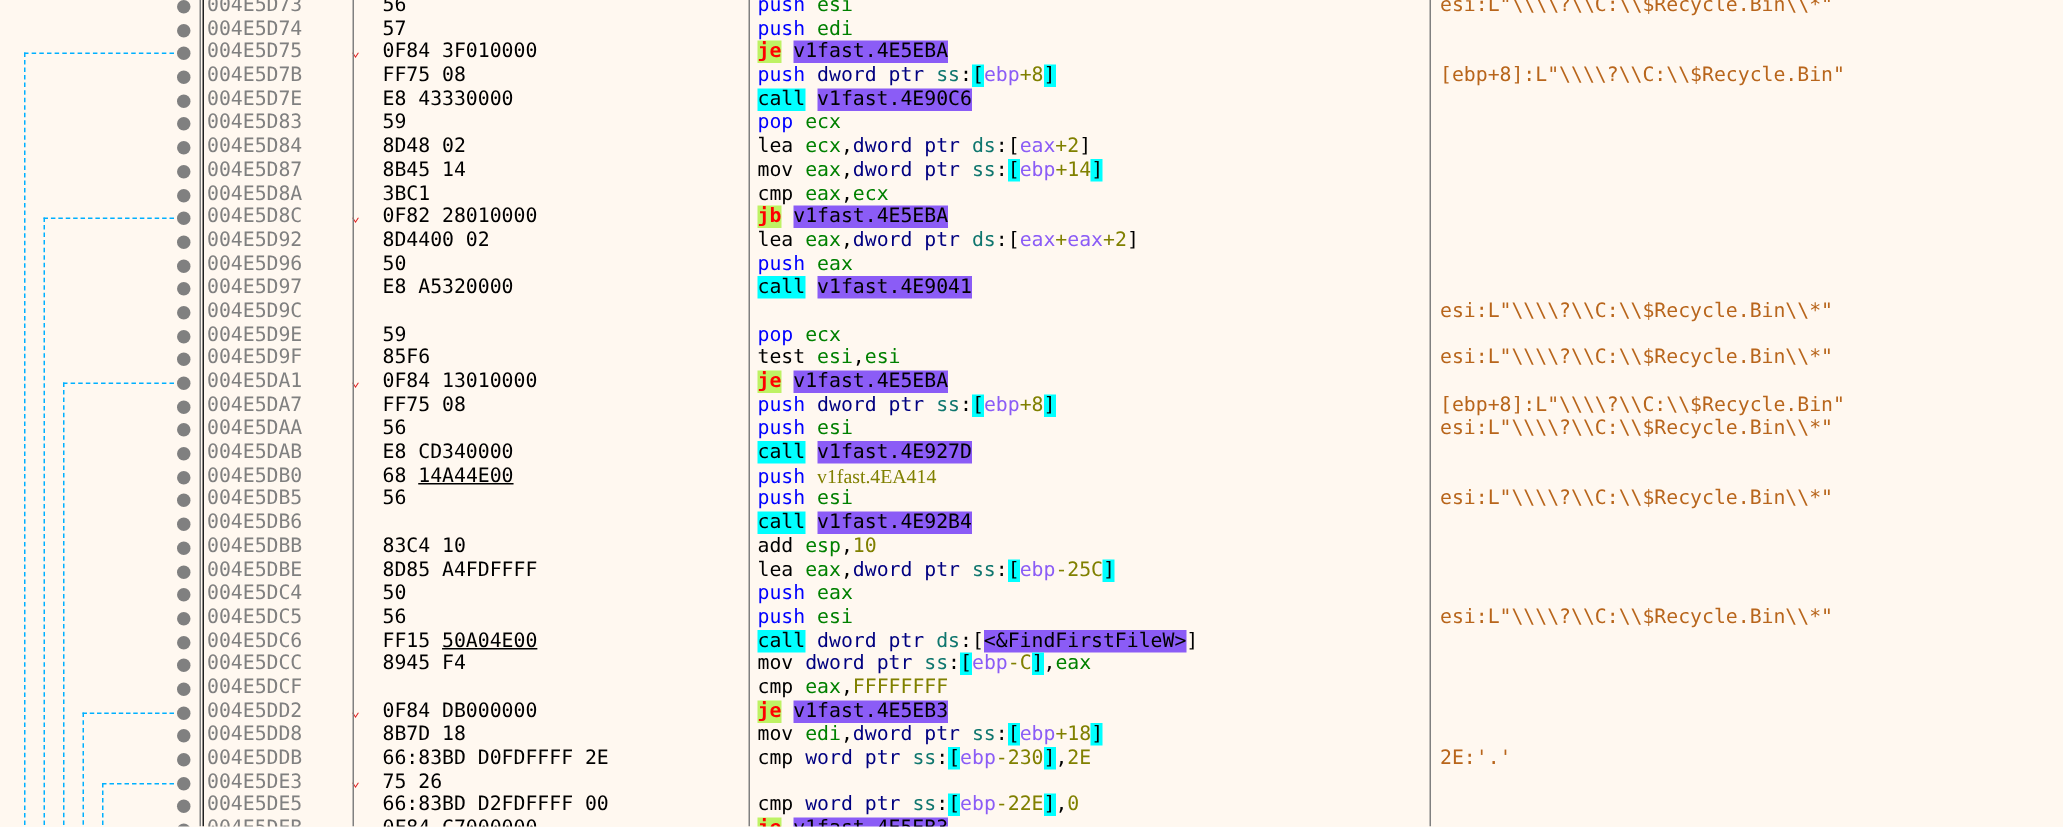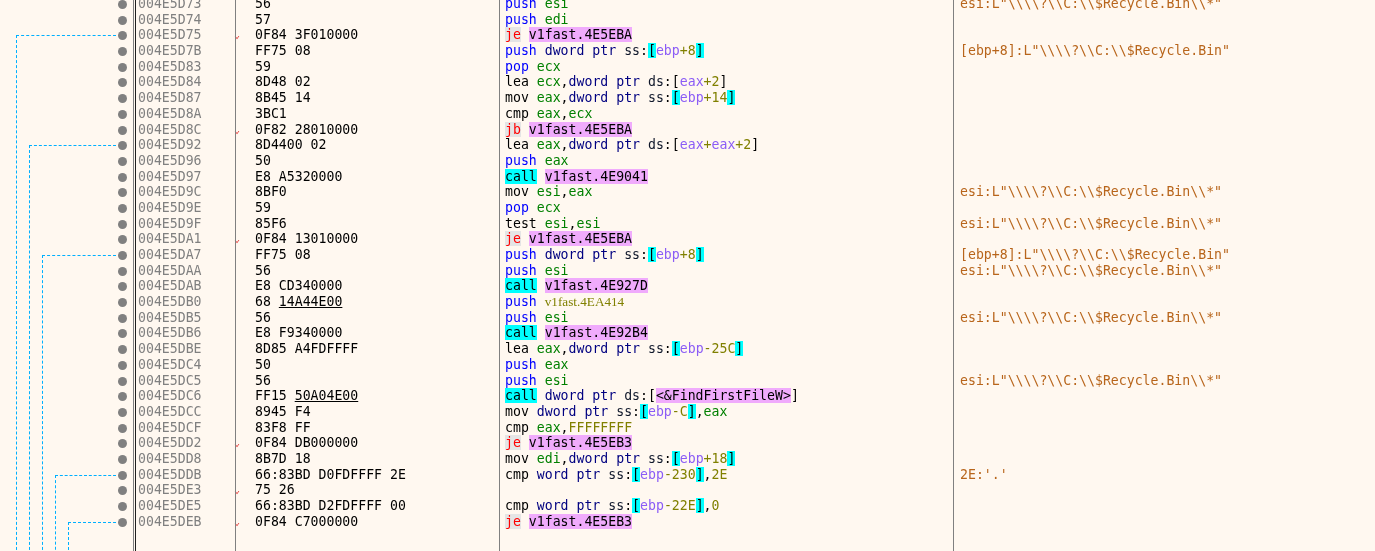--- a/index.html
+++ b/index.html
@@ -16,64 +16,66 @@
   .dot { position:absolute; left:118px; top:4px; width:9px; height:9px; border-radius:50%; background:#808080; }
   .col-addr { position:absolute; left:138px; width:95px; color:#808080; }
   .col-bytes { position:absolute; left:255px; width:240px; color:#000; }
   .col-bytes .arrow { position:absolute; left:-21px; color:#e02020; font-size:10px; }
   .col-bytes u { text-decoration:underline; }
   .col-disasm { position:absolute; left:505px; width:445px; }
   .col-comment { position:absolute; left:960px; color:#b8651b; }
   .sep { position:absolute; top:0; bottom:0; width:1px; background:#808080; }
   .m-push, .m-pop { color:#0000ff; }
   .m-call { background:#00ffff; color:#000; }
-  .m-jmp { background:#e5e5e5; color:#ff0000; }
+  .m-jmp { background:#bef264; color:#ff0000;font-weight:bold; }
   .m-plain { color:#000; }
   .reg { color:#008000; }
-  .seg { color:#0f172a; }
+  .seg { color:#0f766e; }
   .kw { color:#000080; }
-  .lbl { background:#f0abfc; color:#000; }
+  .lbl { background:#8b5cf6; color:#000; }
   .num { color:#808000; }
   .brk { background:#00ffff; color:#000; }
   .addr-lit { color:#808000;font-family:Liberation Serif, serif; }
   .mem { color:#8b5cf6; }
   .jline { position:absolute; border-color:#00b0ff; border-style:dashed; border-width:0; }
 </style>
 </head>
 <body>
 
 <div class="view" id="view">
     <div class="row"><div class="col-gutter"><span class="dot"></span></div><div class="col-addr">004E5D73</div><div class="col-bytes"><span>56</span></div><div class="col-disasm"><span class="m-push">push</span><span> </span><span class="reg">esi</span></div><div class="col-comment">esi:L"\\\\?\\C:\\$Recycle.Bin\\*"</div></div>
     <div class="row"><div class="col-gutter"><span class="dot"></span></div><div class="col-addr">004E5D74</div><div class="col-bytes"><span>57</span></div><div class="col-disasm"><span class="m-push">push</span><span> </span><span class="reg">edi</span></div><div class="col-comment"></div></div>
     <div class="row"><div class="col-gutter"><span class="dot"></span></div><div class="col-addr">004E5D75</div><div class="col-bytes"><span class="arrow">⌄</span><span>0F84 3F010000</span></div><div class="col-disasm"><span class="m-jmp">je</span><span> </span><span class="lbl">v1fast.4E5EBA</span></div><div class="col-comment"></div></div>
     <div class="row"><div class="col-gutter"><span class="dot"></span></div><div class="col-addr">004E5D7B</div><div class="col-bytes"><span>FF75 08</span></div><div class="col-disasm"><span class="m-push">push</span><span> </span><span class="kw">dword ptr </span><span class="seg">ss</span><span class="m-plain">:</span><span class="brk">[</span><span class="mem">ebp</span><span class="num">+8</span><span class="brk">]</span></div><div class="col-comment">[ebp+8]:L"\\\\?\\C:\\$Recycle.Bin"</div></div>
+    <div class="row"><div class="col-gutter"><span class="dot"></span></div><div class="col-addr">004E5D7E</div><div class="col-bytes"><span>E8 43330000</span></div><div class="col-disasm"><span class="m-call">call</span><span> </span><span class="lbl">v1fast.4E90C6</span></div><div class="col-comment"></div></div>
     <div class="row"><div class="col-gutter"><span class="dot"></span></div><div class="col-addr">004E5D83</div><div class="col-bytes"><span>59</span></div><div class="col-disasm"><span class="m-pop">pop</span><span> </span><span class="reg">ecx</span></div><div class="col-comment"></div></div>
     <div class="row"><div class="col-gutter"><span class="dot"></span></div><div class="col-addr">004E5D84</div><div class="col-bytes"><span>8D48 02</span></div><div class="col-disasm"><span class="m-plain">lea</span><span> </span><span class="reg">ecx</span><span class="m-plain">,</span><span class="kw">dword ptr </span><span class="seg">ds</span><span class="m-plain">:[</span><span class="mem">eax</span><span class="num">+2</span><span class="m-plain">]</span></div><div class="col-comment"></div></div>
     <div class="row"><div class="col-gutter"><span class="dot"></span></div><div class="col-addr">004E5D87</div><div class="col-bytes"><span>8B45 14</span></div><div class="col-disasm"><span class="m-plain">mov</span><span> </span><span class="reg">eax</span><span class="m-plain">,</span><span class="kw">dword ptr </span><span class="seg">ss</span><span class="m-plain">:</span><span class="brk">[</span><span class="mem">ebp</span><span class="num">+14</span><span class="brk">]</span></div><div class="col-comment"></div></div>
     <div class="row"><div class="col-gutter"><span class="dot"></span></div><div class="col-addr">004E5D8A</div><div class="col-bytes"><span>3BC1</span></div><div class="col-disasm"><span class="m-plain">cmp</span><span> </span><span class="reg">eax</span><span class="m-plain">,</span><span class="reg">ecx</span></div><div class="col-comment"></div></div>
     <div class="row"><div class="col-gutter"><span class="dot"></span></div><div class="col-addr">004E5D8C</div><div class="col-bytes"><span class="arrow">⌄</span><span>0F82 28010000</span></div><div class="col-disasm"><span class="m-jmp">jb</span><span> </span><span class="lbl">v1fast.4E5EBA</span></div><div class="col-comment"></div></div>
     <div class="row"><div class="col-gutter"><span class="dot"></span></div><div class="col-addr">004E5D92</div><div class="col-bytes"><span>8D4400 02</span></div><div class="col-disasm"><span class="m-plain">lea</span><span> </span><span class="reg">eax</span><span class="m-plain">,</span><span class="kw">dword ptr </span><span class="seg">ds</span><span class="m-plain">:[</span><span class="mem">eax</span><span class="num">+</span><span class="mem">eax</span><span class="num">+2</span><span class="m-plain">]</span></div><div class="col-comment"></div></div>
     <div class="row"><div class="col-gutter"><span class="dot"></span></div><div class="col-addr">004E5D96</div><div class="col-bytes"><span>50</span></div><div class="col-disasm"><span class="m-push">push</span><span> </span><span class="reg">eax</span></div><div class="col-comment"></div></div>
     <div class="row"><div class="col-gutter"><span class="dot"></span></div><div class="col-addr">004E5D97</div><div class="col-bytes"><span>E8 A5320000</span></div><div class="col-disasm"><span class="m-call">call</span><span> </span><span class="lbl">v1fast.4E9041</span></div><div class="col-comment"></div></div>
-    <div class="row"><div class="col-gutter"><span class="dot"></span></div><div class="col-addr">004E5D9C</div><div class="col-bytes"><span>8BF0</span></div><div class="col-disasm"><span class="m-plain">mov</span><span> </span><span class="reg">esi</span><span class="m-plain">,</span><span class="reg">eax</span></div><div class="col-comment">esi:L"\\\\?\\C:\\$Recycle.Bin\\*"</div></div>
+    <div class="row"><div class="col-gutter"><span class="dot"></span></div><div class="col-addr">004E5D9C</div><div class="col-comment">esi:L"\\\\?\\C:\\$Recycle.Bin\\*"</div></div>
     <div class="row"><div class="col-gutter"><span class="dot"></span></div><div class="col-addr">004E5D9E</div><div class="col-bytes"><span>59</span></div><div class="col-disasm"><span class="m-pop">pop</span><span> </span><span class="reg">ecx</span></div><div class="col-comment"></div></div>
     <div class="row"><div class="col-gutter"><span class="dot"></span></div><div class="col-addr">004E5D9F</div><div class="col-bytes"><span>85F6</span></div><div class="col-disasm"><span class="m-plain">test</span><span> </span><span class="reg">esi</span><span class="m-plain">,</span><span class="reg">esi</span></div><div class="col-comment">esi:L"\\\\?\\C:\\$Recycle.Bin\\*"</div></div>
     <div class="row"><div class="col-gutter"><span class="dot"></span></div><div class="col-addr">004E5DA1</div><div class="col-bytes"><span class="arrow">⌄</span><span>0F84 13010000</span></div><div class="col-disasm"><span class="m-jmp">je</span><span> </span><span class="lbl">v1fast.4E5EBA</span></div><div class="col-comment"></div></div>
     <div class="row"><div class="col-gutter"><span class="dot"></span></div><div class="col-addr">004E5DA7</div><div class="col-bytes"><span>FF75 08</span></div><div class="col-disasm"><span class="m-push">push</span><span> </span><span class="kw">dword ptr </span><span class="seg">ss</span><span class="m-plain">:</span><span class="brk">[</span><span class="mem">ebp</span><span class="num">+8</span><span class="brk">]</span></div><div class="col-comment">[ebp+8]:L"\\\\?\\C:\\$Recycle.Bin"</div></div>
     <div class="row"><div class="col-gutter"><span class="dot"></span></div><div class="col-addr">004E5DAA</div><div class="col-bytes"><span>56</span></div><div class="col-disasm"><span class="m-push">push</span><span> </span><span class="reg">esi</span></div><div class="col-comment">esi:L"\\\\?\\C:\\$Recycle.Bin\\*"</div></div>
     <div class="row"><div class="col-gutter"><span class="dot"></span></div><div class="col-addr">004E5DAB</div><div class="col-bytes"><span>E8 CD340000</span></div><div class="col-disasm"><span class="m-call">call</span><span> </span><span class="lbl">v1fast.4E927D</span></div><div class="col-comment"></div></div>
     <div class="row"><div class="col-gutter"><span class="dot"></span></div><div class="col-addr">004E5DB0</div><div class="col-bytes"><span>68 </span><u>14A44E00</u></div><div class="col-disasm"><span class="m-push">push</span><span> </span><span class="addr-lit">v1fast.4EA414</span></div><div class="col-comment"></div></div>
     <div class="row"><div class="col-gutter"><span class="dot"></span></div><div class="col-addr">004E5DB5</div><div class="col-bytes"><span>56</span></div><div class="col-disasm"><span class="m-push">push</span><span> </span><span class="reg">esi</span></div><div class="col-comment">esi:L"\\\\?\\C:\\$Recycle.Bin\\*"</div></div>
-    <div class="row"><div class="col-gutter"><span class="dot"></span></div><div class="col-addr">004E5DB6</div><div class="col-bytes"><span>E8 F9340000</span></div><div class="col-disasm"><span class="m-call">call</span><span> </span><span class="lbl">v1fast.4E92B4</span></div><div class="col-comment"></div></div>
+    <div class="row"><div class="col-gutter"><span class="dot"></span></div><div class="col-addr">004E5DB6</div><div class="col-disasm"><span class="m-call">call</span><span> </span><span class="lbl">v1fast.4E92B4</span></div><div class="col-comment"></div></div>
+    <div class="row"><div class="col-gutter"><span class="dot"></span></div><div class="col-addr">004E5DBB</div><div class="col-bytes"><span>83C4 10</span></div><div class="col-disasm"><span class="m-plain">add</span><span> </span><span class="reg">esp</span><span class="m-plain">,</span><span class="num">10</span></div><div class="col-comment"></div></div>
     <div class="row"><div class="col-gutter"><span class="dot"></span></div><div class="col-addr">004E5DBE</div><div class="col-bytes"><span>8D85 A4FDFFFF</span></div><div class="col-disasm"><span class="m-plain">lea</span><span> </span><span class="reg">eax</span><span class="m-plain">,</span><span class="kw">dword ptr </span><span class="seg">ss</span><span class="m-plain">:</span><span class="brk">[</span><span class="mem">ebp</span><span class="num">-25C</span><span class="brk">]</span></div><div class="col-comment"></div></div>
     <div class="row"><div class="col-gutter"><span class="dot"></span></div><div class="col-addr">004E5DC4</div><div class="col-bytes"><span>50</span></div><div class="col-disasm"><span class="m-push">push</span><span> </span><span class="reg">eax</span></div><div class="col-comment"></div></div>
     <div class="row"><div class="col-gutter"><span class="dot"></span></div><div class="col-addr">004E5DC5</div><div class="col-bytes"><span>56</span></div><div class="col-disasm"><span class="m-push">push</span><span> </span><span class="reg">esi</span></div><div class="col-comment">esi:L"\\\\?\\C:\\$Recycle.Bin\\*"</div></div>
     <div class="row"><div class="col-gutter"><span class="dot"></span></div><div class="col-addr">004E5DC6</div><div class="col-bytes"><span>FF15 </span><u>50A04E00</u></div><div class="col-disasm"><span class="m-call">call</span><span> </span><span class="kw">dword ptr </span><span class="seg">ds</span><span class="m-plain">:[</span><span class="lbl">&lt;&amp;FindFirstFileW&gt;</span><span class="m-plain">]</span></div><div class="col-comment"></div></div>
     <div class="row"><div class="col-gutter"><span class="dot"></span></div><div class="col-addr">004E5DCC</div><div class="col-bytes"><span>8945 F4</span></div><div class="col-disasm"><span class="m-plain">mov</span><span> </span><span class="kw">dword ptr </span><span class="seg">ss</span><span class="m-plain">:</span><span class="brk">[</span><span class="mem">ebp</span><span class="num">-C</span><span class="brk">]</span><span class="m-plain">,</span><span class="reg">eax</span></div><div class="col-comment"></div></div>
-    <div class="row"><div class="col-gutter"><span class="dot"></span></div><div class="col-addr">004E5DCF</div><div class="col-bytes"><span>83F8 FF</span></div><div class="col-disasm"><span class="m-plain">cmp</span><span> </span><span class="reg">eax</span><span class="m-plain">,</span><span class="num">FFFFFFFF</span></div><div class="col-comment"></div></div>
+    <div class="row"><div class="col-gutter"><span class="dot"></span></div><div class="col-addr">004E5DCF</div><div class="col-disasm"><span class="m-plain">cmp</span><span> </span><span class="reg">eax</span><span class="m-plain">,</span><span class="num">FFFFFFFF</span></div><div class="col-comment"></div></div>
     <div class="row"><div class="col-gutter"><span class="dot"></span></div><div class="col-addr">004E5DD2</div><div class="col-bytes"><span class="arrow">⌄</span><span>0F84 DB000000</span></div><div class="col-disasm"><span class="m-jmp">je</span><span> </span><span class="lbl">v1fast.4E5EB3</span></div><div class="col-comment"></div></div>
     <div class="row"><div class="col-gutter"><span class="dot"></span></div><div class="col-addr">004E5DD8</div><div class="col-bytes"><span>8B7D 18</span></div><div class="col-disasm"><span class="m-plain">mov</span><span> </span><span class="reg">edi</span><span class="m-plain">,</span><span class="kw">dword ptr </span><span class="seg">ss</span><span class="m-plain">:</span><span class="brk">[</span><span class="mem">ebp</span><span class="num">+18</span><span class="brk">]</span></div><div class="col-comment"></div></div>
     <div class="row"><div class="col-gutter"><span class="dot"></span></div><div class="col-addr">004E5DDB</div><div class="col-bytes"><span>66:83BD D0FDFFFF 2E</span></div><div class="col-disasm"><span class="m-plain">cmp</span><span> </span><span class="kw">word ptr </span><span class="seg">ss</span><span class="m-plain">:</span><span class="brk">[</span><span class="mem">ebp</span><span class="num">-230</span><span class="brk">]</span><span class="m-plain">,</span><span class="num">2E</span></div><div class="col-comment">2E:'.'</div></div>
     <div class="row"><div class="col-gutter"><span class="dot"></span></div><div class="col-addr">004E5DE3</div><div class="col-bytes"><span class="arrow">⌄</span><span>75 26</span></div><div class="col-comment"></div></div>
     <div class="row"><div class="col-gutter"><span class="dot"></span></div><div class="col-addr">004E5DE5</div><div class="col-bytes"><span>66:83BD D2FDFFFF 00</span></div><div class="col-disasm"><span class="m-plain">cmp</span><span> </span><span class="kw">word ptr </span><span class="seg">ss</span><span class="m-plain">:</span><span class="brk">[</span><span class="mem">ebp</span><span class="num">-22E</span><span class="brk">]</span><span class="m-plain">,</span><span class="num">0</span></div><div class="col-comment"></div></div>
     <div class="row"><div class="col-gutter"><span class="dot"></span></div><div class="col-addr">004E5DEB</div><div class="col-bytes"><span class="arrow">⌄</span><span>0F84 C7000000</span></div><div class="col-disasm"><span class="m-jmp">je</span><span> </span><span class="lbl">v1fast.4E5EB3</span></div><div class="col-comment"></div></div>
   </div>
 <div class="sep" style="left:133px;"></div>
 <div class="sep" style="left:135px;background:#202020;"></div>
 <div class="sep" style="left:235px;"></div>

